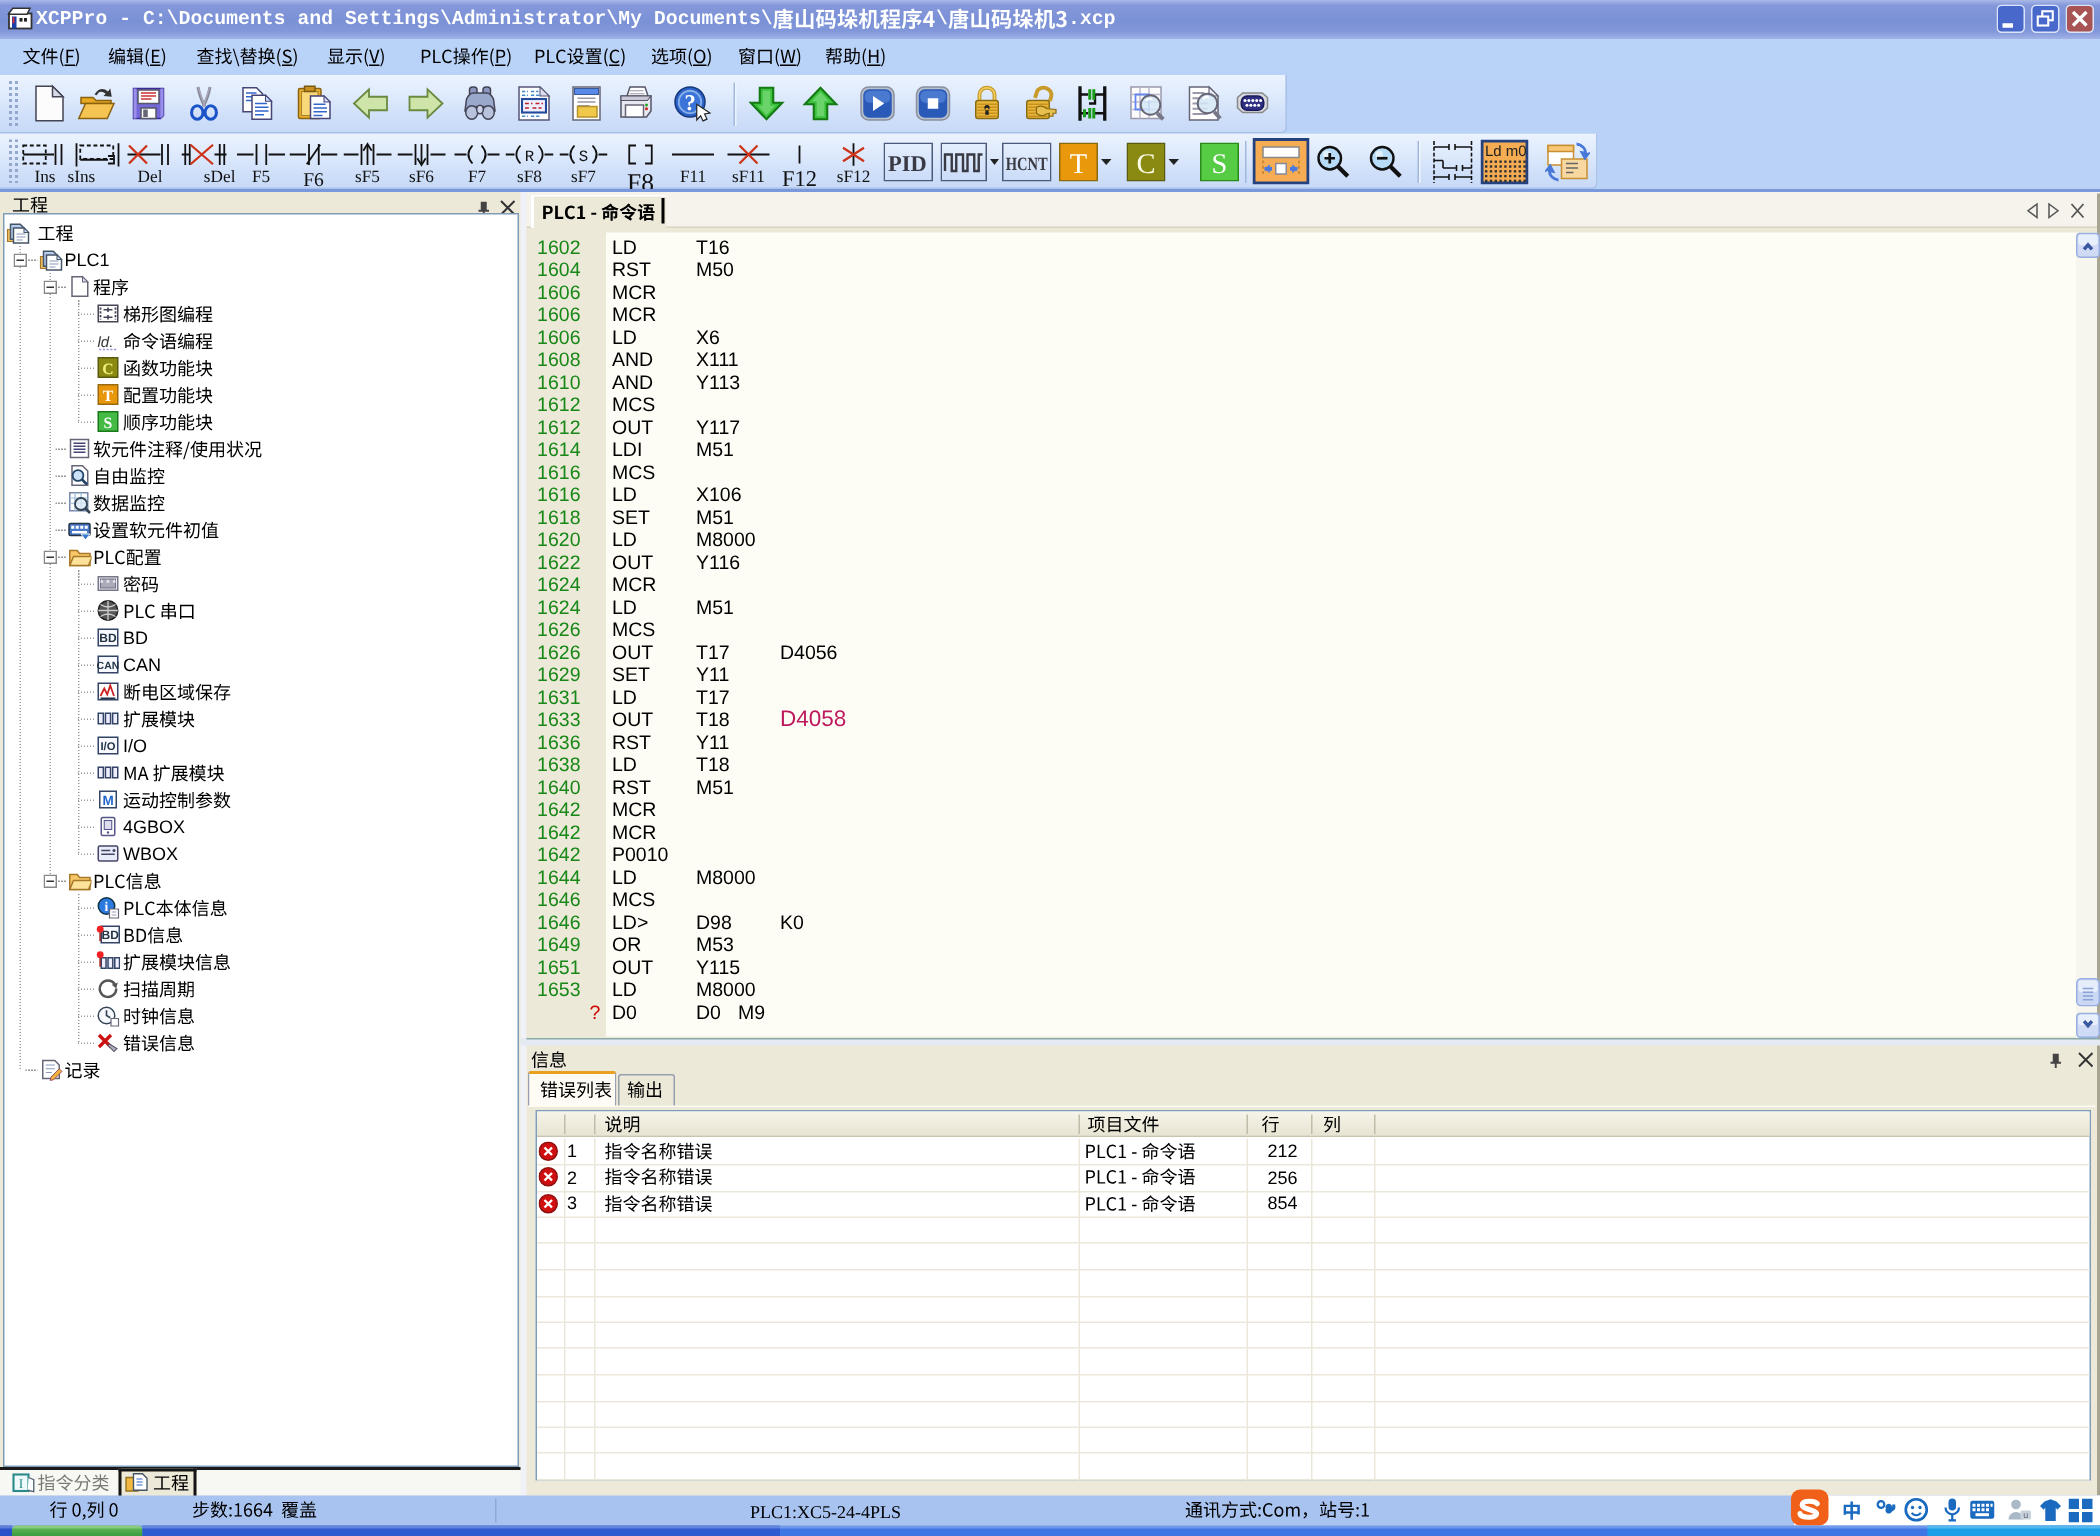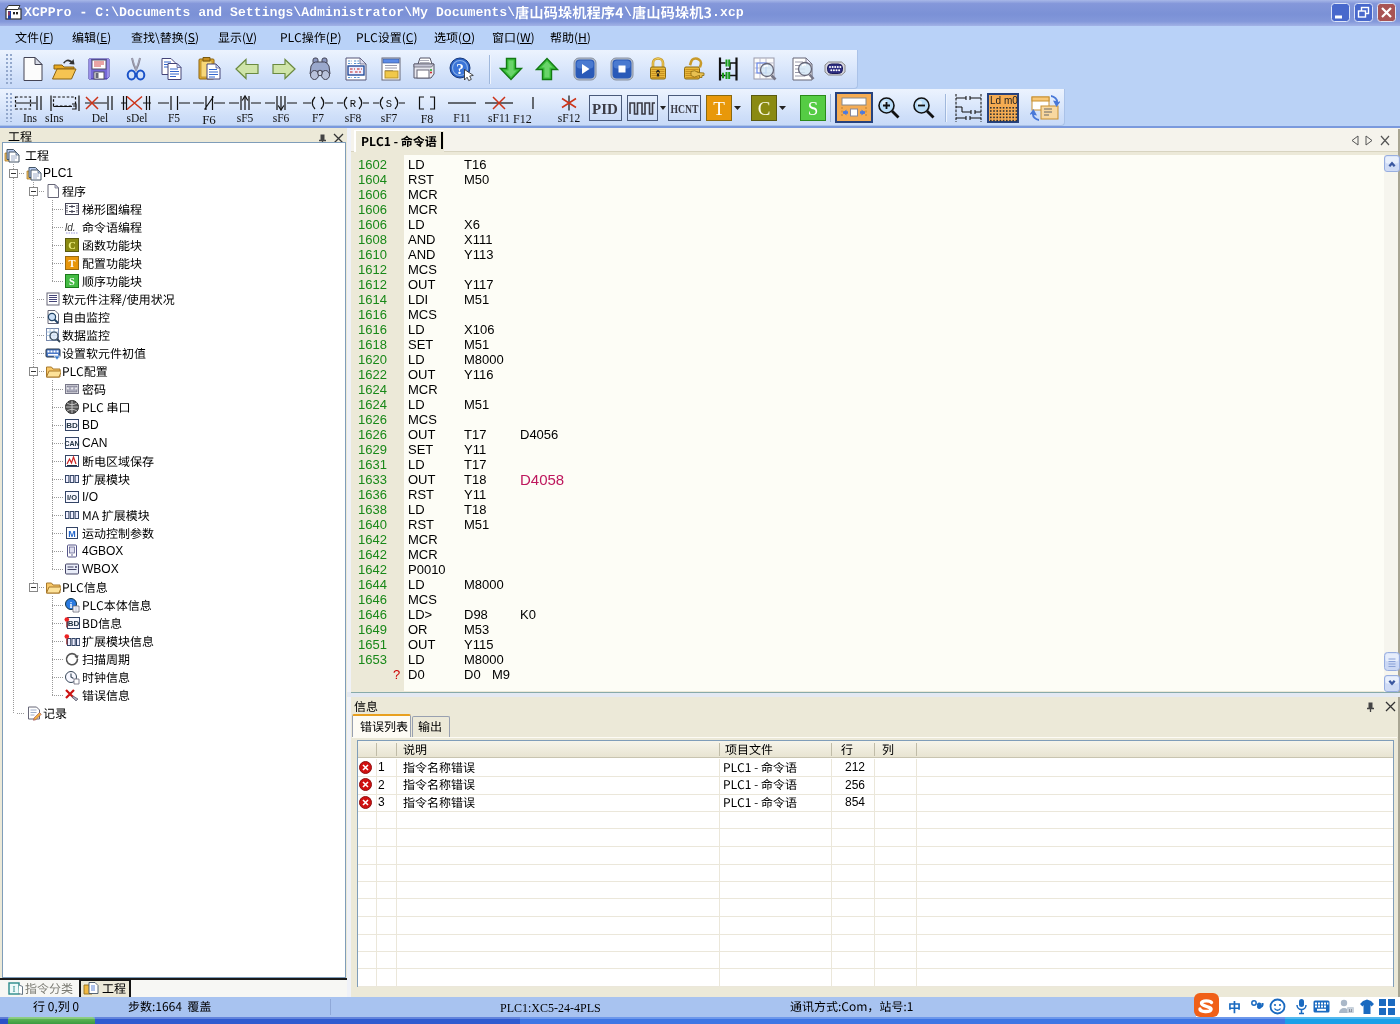--- a/index.html
+++ b/index.html
@@ -255,21 +255,21 @@
 <div class="ab mono" style="left:45px;top:112px;width:40px;text-align:left;font-size:11.5px;color:#111">sIns</div>
 <svg class="ab" style="left:84px;top:94px" width="32" height="18">
     <path d="M1 9 h22 M24 2 v14 M28 2 v14" stroke="#111" stroke-width="1.2" fill="none"></path>
     <path d="M2 3 L14 15 M14 3 L2 15" stroke="#cc3318" stroke-width="1.5" fill="none"></path>
   </svg>
 <div class="ab mono" style="left:80px;top:112px;width:40px;text-align:center;font-size:11.5px;color:#111">Del</div>
 <svg class="ab" style="left:121px;top:94px" width="32" height="18">
     <path d="M0 9 h5 M22 9 h8 M2.5 2 v14 M5.5 2 v14 M25.5 2 v14 M28.5 2 v14" stroke="#111" stroke-width="1.2" fill="none"></path>
     <path d="M6 2.5 L21 15.5 M21 2.5 L6 15.5" stroke="#cc3318" stroke-width="1.5" fill="none"></path>
   </svg>
-<div class="ab mono" style="left:117px;top:112px;width:40px;text-align:center;font-size:11.5px;color:#111">sDel</div>
+<div class="ab mono" style="left:117px;top:112px;width:40px;text-align:right;font-size:11.5px;color:#111">sDel</div>
 <svg class="ab" style="left:158px;top:94px" width="32" height="18">
     <path d="M0 9 h11 M21 9 h11 M13 2 v14 M19.5 2 v14" stroke="#111" stroke-width="1.2" fill="none"></path>
   </svg>
 <div class="ab mono" style="left:154px;top:112px;width:40px;text-align:center;font-size:11.5px;color:#111">F5</div>
 <svg class="ab" style="left:193px;top:94px" width="32" height="18">
     <path d="M0 9 h11 M21 9 h11 M13 2 v14 M19.5 2 v14 M11.5 15.5 L20.5 2.5" stroke="#111" stroke-width="1.2" fill="none"></path>
   </svg>
 <div class="ab mono" style="left:189px;top:112px;width:40px;text-align:center;font-size:13px;color:#111">F6</div>
 <svg class="ab" style="left:229px;top:94px" width="32" height="18">
     <path d="M0 9 h10 M22 9 h32 M12 2 v14 M20 2 v14 M16 16 V3" stroke="#111" stroke-width="1.2" fill="none"></path>
@@ -291,34 +291,34 @@
   </svg>
 <div class="ab mono" style="left:333px;top:112px;width:40px;text-align:center;font-size:11.5px;color:#111">sF8</div>
 <svg class="ab" style="left:373px;top:94px" width="32" height="18">
     <path d="M0 9 h6 M26 9 h6 M10 3 q-5.5 6 0 12 M22 3 q5.5 6 0 12" stroke="#111" stroke-width="1.2" fill="none"></path>
     <text x="16" y="13" font-size="10.5" text-anchor="middle" fill="#111" font-family="Liberation Mono">S</text>
   </svg>
 <div class="ab mono" style="left:369px;top:112px;width:40px;text-align:center;font-size:11.5px;color:#111">sF7</div>
 <svg class="ab" style="left:411px;top:94px" width="32" height="18">
     <path d="M13 3 h-4.5 v12 h4.5 M19 3 h4.5 v12 h-4.5" stroke="#111" stroke-width="1.2" fill="none"></path>
   </svg>
-<div class="ab mono" style="left:407px;top:112px;width:40px;text-align:center;font-size:12px;color:#111">F8</div>
+<div class="ab mono" style="left:407px;top:112px;width:40px;text-align:center;font-size:17px;color:#111">F8</div>
 <svg class="ab" style="left:446px;top:94px" width="32" height="18">
     <path d="M2 9 h28" stroke="#111" stroke-width="1.2" fill="none"></path>
   </svg>
 <div class="ab mono" style="left:442px;top:112px;width:40px;text-align:center;font-size:11.5px;color:#111">F11</div>
 <svg class="ab" style="left:483px;top:94px" width="32" height="18">
     <path d="M2 9 h28" stroke="#111" stroke-width="1.2" fill="none"></path>
     <path d="M10 3 L22 15 M22 3 L10 15" stroke="#cc3318" stroke-width="1.5" fill="none"></path>
   </svg>
 <div class="ab mono" style="left:479px;top:112px;width:40px;text-align:center;font-size:11.5px;color:#111">sF11</div>
 <svg class="ab" style="left:517px;top:94px" width="32" height="18">
     <path d="M16 3 v12" stroke="#111" stroke-width="1.2" fill="none"></path>
   </svg>
-<div class="ab mono" style="left:513px;top:112px;width:40px;text-align:left;font-size:12px;color:#111">F12</div>
+<div class="ab mono" style="left:513px;top:112px;width:40px;text-align:center;font-size:15px;color:#111">F12</div>
 <svg class="ab" style="left:553px;top:94px" width="32" height="18">
     <path d="M16 1.5 v15" stroke="#111" stroke-width="1.2" fill="none"></path>
     <path d="M9 4.5 L23 13.5 M23 4.5 L9 13.5" stroke="#cc3318" stroke-width="1.5" fill="none"></path>
   </svg>
 <div class="ab mono" style="left:549px;top:112px;width:40px;text-align:center;font-size:11.5px;color:#111">sF12</div>
 <svg class="ab" style="left:589px;top:95px" width="33" height="26">
     <rect x="0.5" y="0.5" width="32" height="25" fill="none" stroke="#4a5a7a"></rect>
     <text x="16" y="19" font-size="15" font-weight="bold" text-anchor="middle" fill="#3a3a44" font-family="Liberation Serif">PID</text>
   </svg>
 <svg class="ab" style="left:627px;top:95px" width="31" height="26">

